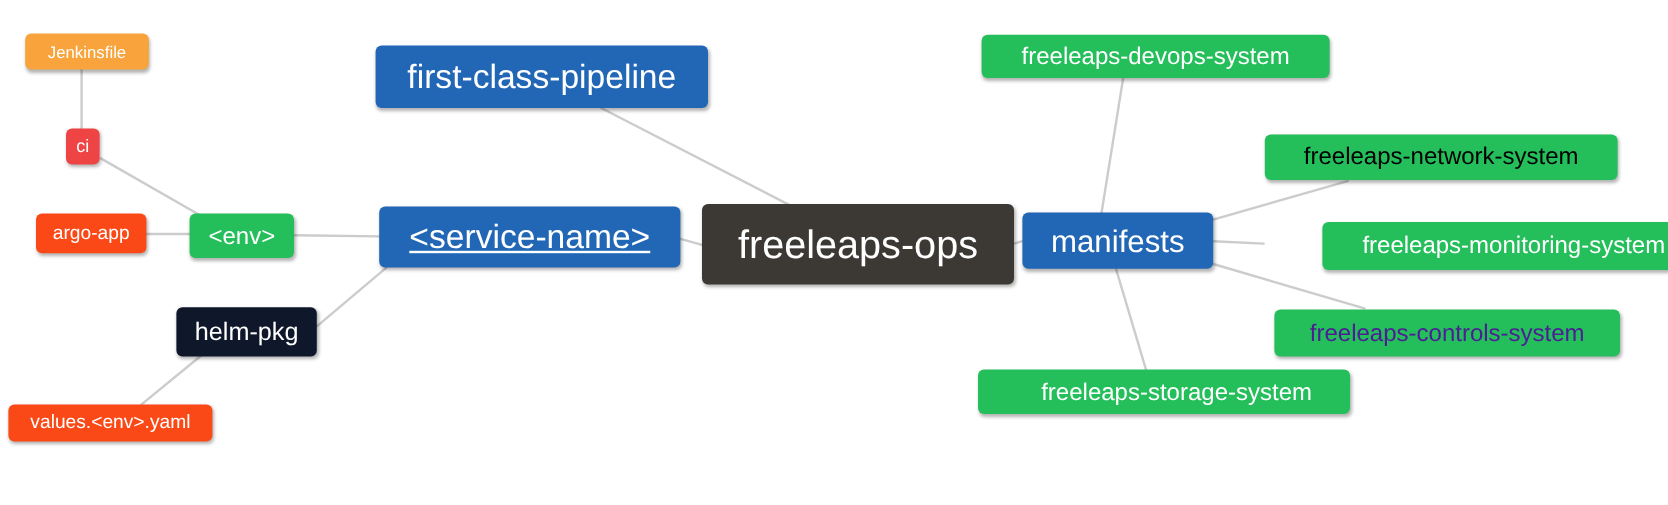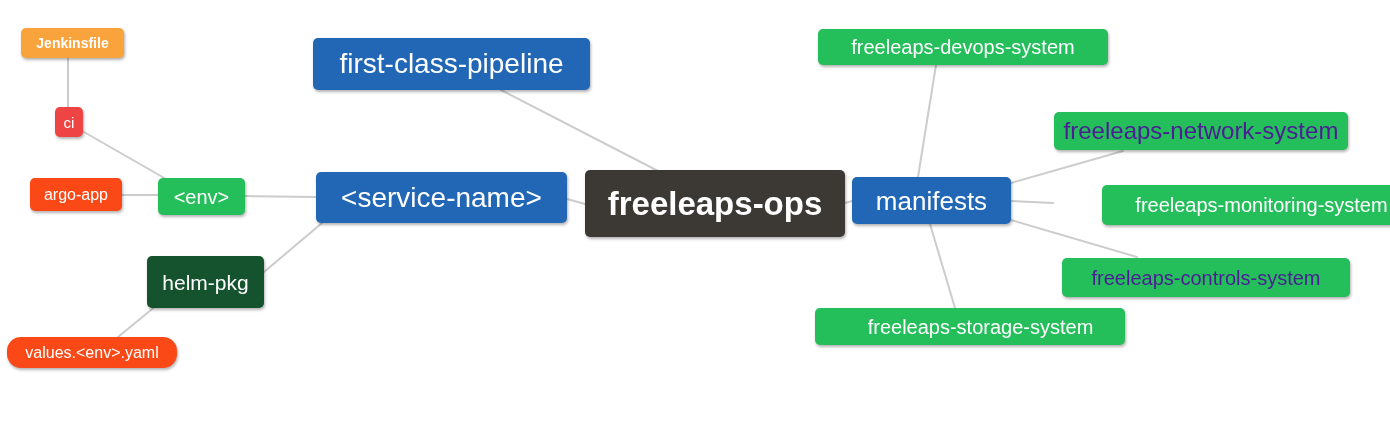--- a/index.html
+++ b/index.html
@@ -51,29 +51,29 @@
       <line x1="567" y1="199" x2="585" y2="204" stroke="#cccccc" stroke-width="2" stroke-linecap="round"></line>
       <line x1="501" y1="90" x2="660" y2="172" stroke="#cccccc" stroke-width="2" stroke-linecap="round"></line>
       <line x1="845" y1="203" x2="852" y2="201" stroke="#cccccc" stroke-width="2" stroke-linecap="round"></line>
       <line x1="918" y1="177" x2="936" y2="65" stroke="#cccccc" stroke-width="2" stroke-linecap="round"></line>
       <line x1="1011" y1="183" x2="1123" y2="151" stroke="#cccccc" stroke-width="2" stroke-linecap="round"></line>
       <line x1="1011" y1="201" x2="1053" y2="203" stroke="#cccccc" stroke-width="2" stroke-linecap="round"></line>
       <line x1="1011" y1="220" x2="1137" y2="257" stroke="#cccccc" stroke-width="2" stroke-linecap="round"></line>
       <line x1="930" y1="224" x2="955" y2="308" stroke="#cccccc" stroke-width="2" stroke-linecap="round"></line>
     </svg>
   <div id="node-layer">
-      <div class="node" style="left: 21px; top: 28px; width: 103px; height: 30px; font-size: 14px; background: rgb(248, 163, 59); color: rgb(255, 255, 255); font-weight: bold;">Jenkinsfile</div>
+      <div class="node" style="left: 21px; top: 28px; width: 103px; height: 30px; font-size: 14px; background: rgb(248, 163, 59); color: rgb(255, 255, 255);">Jenkinsfile</div>
       <div class="node" style="left: 55px; top: 107px; width: 28px; height: 30px; font-size: 15px; background: #ef4444; color: rgb(255, 255, 255);">ci</div>
       <div class="node" style="left: 30px; top: 178px; width: 92px; height: 33px; font-size: 16px; background: rgb(250, 73, 22); color: rgb(255, 255, 255);">argo-app</div>
       <div class="node" style="left: 158px; top: 178px; width: 87px; height: 37px; font-size: 20px; background: rgb(36, 190, 91); color: rgb(255, 255, 255);">&lt;env&gt;</div>
-      <div class="node" style="left: 147px; top: 256px; width: 117px; height: 52px; font-size: 21px; background: #14532d; color: rgb(255, 255, 255);">helm-pkg</div>
-      <div class="node" style="left: 7px; top: 337px; width: 170px; height: 31px; font-size: 16px; background: rgb(250, 73, 22); color: rgb(255, 255, 255); border-radius: 14px;">values.&lt;env&gt;.yaml</div>
+      <div class="node" style="left: 147px; top: 256px; width: 117px; height: 41px; font-size: 21px; background: #0f172a; color: rgb(255, 255, 255);">helm-pkg</div>
+      <div class="node" style="left: 7px; top: 337px; width: 170px; height: 31px; font-size: 16px; background: rgb(250, 73, 22); color: rgb(255, 255, 255);">values.&lt;env&gt;.yaml</div>
       <div class="node" style="left: 313px; top: 38px; width: 277px; height: 52px; font-size: 28px; background: rgb(34, 103, 181); color: rgb(255, 255, 255); text-align: right;">first-class-pipeline</div>
-      <div class="node" style="left: 316px; top: 172px; width: 251px; height: 51px; font-size: 28px; background: rgb(34, 103, 181); color: rgb(255, 255, 255);">&lt;service-name&gt;</div>
-      <div class="node" style="left: 585px; top: 170px; width: 260px; height: 67px; font-size: 33px; background: rgb(60, 57, 53); color: rgb(255, 255, 255); font-weight: bold;">freeleaps-ops</div>
+      <div class="node" style="left: 316px; top: 172px; width: 251px; height: 51px; font-size: 28px; background: rgb(34, 103, 181); color: rgb(255, 255, 255); text-decoration: underline;">&lt;service-name&gt;</div>
+      <div class="node" style="left: 585px; top: 170px; width: 260px; height: 67px; font-size: 33px; background: rgb(60, 57, 53); color: rgb(255, 255, 255);">freeleaps-ops</div>
       <div class="node" style="left: 852px; top: 177px; width: 159px; height: 47px; font-size: 26px; background: rgb(34, 103, 181); color: rgb(255, 255, 255);">manifests</div>
       <div class="node" style="left: 797px; top: 29px; width: 290px; height: 36px; font-size: 20px; background: rgb(36, 190, 91); color: rgb(255, 255, 255); margin-left: 21px;">freeleaps-devops-system</div>
-      <div class="node" style="left: 1054px; top: 112px; width: 294px; height: 38px; font-size: 24px; background: rgb(36, 190, 91); color: #4c1d95;">freeleaps-network-system</div>
+      <div class="node" style="left: 1054px; top: 112px; width: 294px; height: 38px; font-size: 20px; background: rgb(36, 190, 91); color: #000000;">freeleaps-network-system</div>
       <div class="node" style="left: 1102px; top: 185px; width: 319px; height: 40px; font-size: 20px; background: rgb(36, 190, 91); color: rgb(255, 255, 255);">freeleaps-monitoring-system</div>
       <div class="node" style="left: 1062px; top: 258px; width: 288px; height: 39px; font-size: 20px; background: rgb(36, 190, 91); color: #4c1d95;">freeleaps-controls-system</div>
       <div class="node" style="left: 815px; top: 308px; width: 289px; height: 37px; font-size: 20px; background: rgb(36, 190, 91); color: rgb(255, 255, 255); padding-left: 21px;">freeleaps-storage-system</div>
     </div>
 </div>
 
 </body></html>

